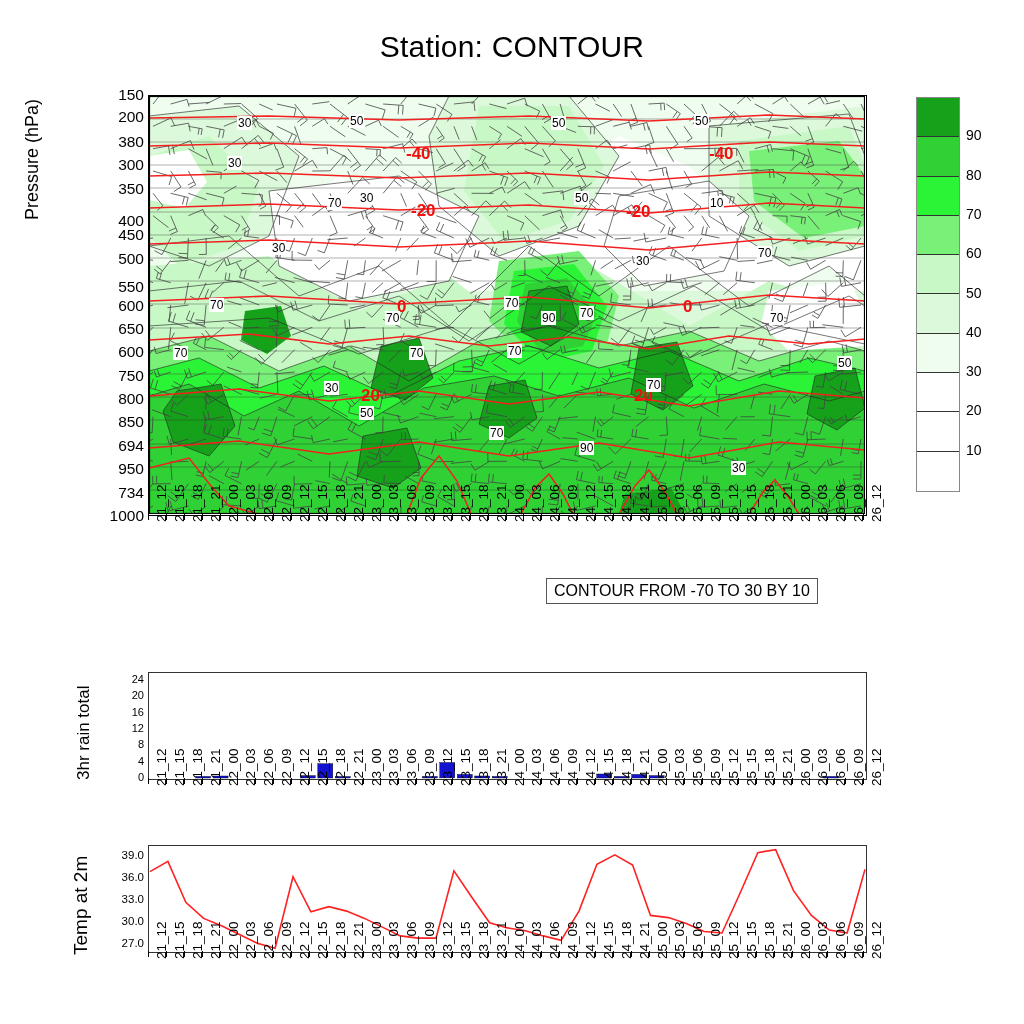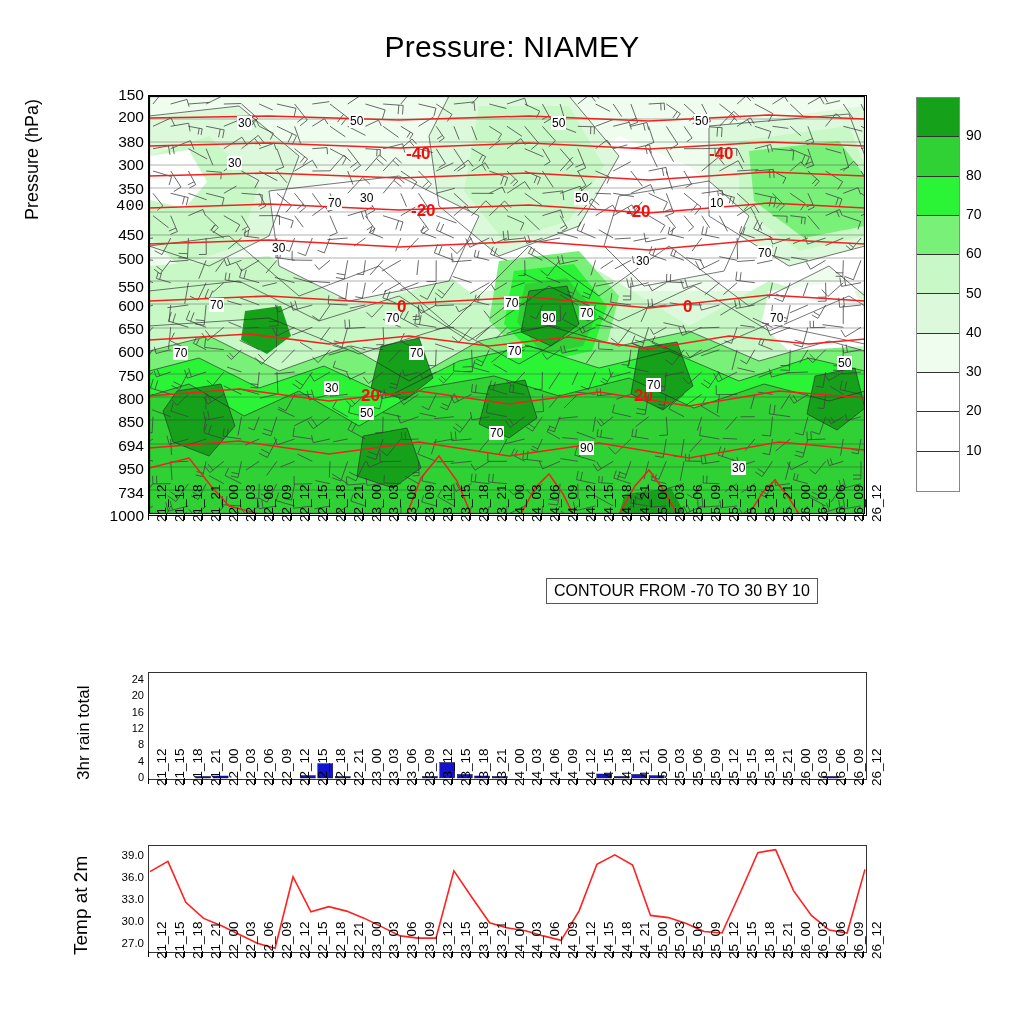--- a/index.html
+++ b/index.html
@@ -43,30 +43,30 @@
              box-sizing:border-box;background:#fff;overflow:hidden;}
   #yaxisTemp{left:100px;top:839px;width:44px;height:118px;}
   #yaxisTemp div{position:absolute;right:0;font-size:11.5px;text-align:right;}
   #ylabelTemp{left:70px;top:955px;font-size:19px;transform:rotate(-90deg);transform-origin:left top;
               white-space:nowrap;}
   .tick{position:absolute;background:#000;}
 </style>
 </head>
 <body>
 
-<div id="title" class="abs">Pressure: NIAMEY</div>
+<div id="title" class="abs">Station: CONTOUR</div>
 
 <div id="ylabelMain" class="abs">Pressure (hPa)</div>
 <div id="yaxisMain" class="abs">
     <div style="top: -2px;">150</div>
     <div style="top: 20px;">200</div>
     <div style="top: 44.7778px;">380</div>
     <div style="top: 68.1667px;">300</div>
     <div style="top: 91.5556px;">350</div>
-    <div style="top: 109px; font-family: Liberation Mono, monospace;">400</div>
+    <div style="top: 124px;">400</div>
     <div style="top: 138.333px;">450</div>
     <div style="top: 161.722px;">500</div>
     <div style="top: 190px; margin-left: 40px;">550</div>
     <div style="top: 208.5px;">600</div>
     <div style="top: 231.889px;">650</div>
     <div style="top: 255.278px;">600</div>
     <div style="top: 278.667px;">750</div>
     <div style="top: 302.056px;">800</div>
     <div style="top: 325.444px;">850</div>
     <div style="top: 348.833px;">694</div>

